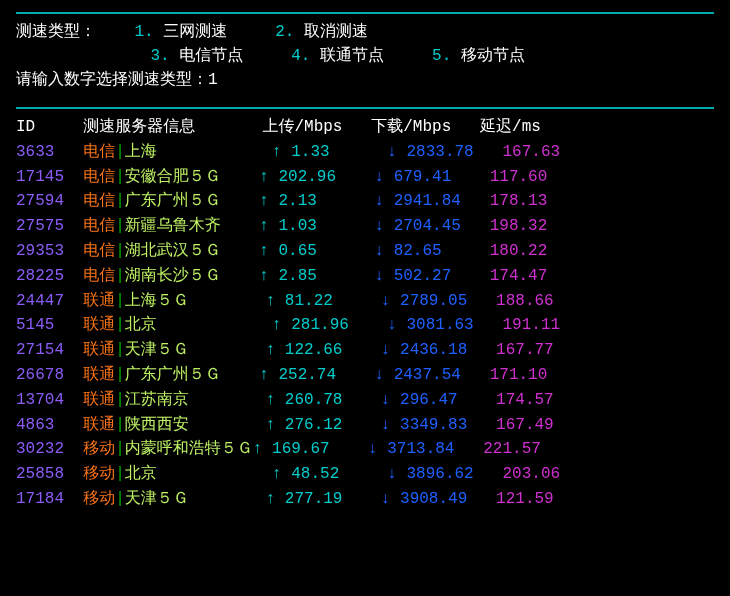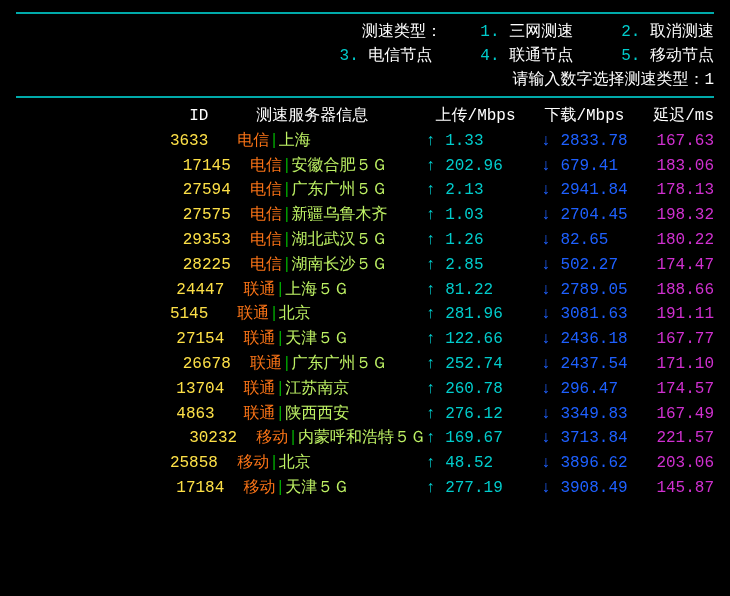--- a/index.html
+++ b/index.html
@@ -7,71 +7,71 @@
     background: #000;
     font-family: "Consolas", "Monaco", "Courier New", monospace;
     font-size: 16px;
     color: #fff;
     padding: 6px;
     width: 730px;
   }
   .wrap { padding: 4px 10px; }
   .hr { border-top: 2px solid #0aa; margin: 2px 0 6px 0; }
   .menu-line { white-space: pre; line-height: 1.5; }
-  .prompt-line { white-space: pre; line-height: 1.5; margin-bottom: 4px; }
+  .prompt-line { white-space: pre; line-height: 1.5; margin-bottom: 15px; }
   .header-line { white-space: pre; line-height: 1.55; margin-top: 4px; }
   .row { white-space: pre; line-height: 1.55; }
   .c-white { color: #ffffff; }
   .c-cyan  { color: #00cccc; }
   .c-green-dk { color: #bef264; }
-  .c-red  { color: #fde047; }
+  .c-red  { color: #8b5cf6; }
   .c-yellow { color: #f97316; }
   .c-green { color: #00b000; }
   .c-blue { color: #1e60ff; }
   .c-magenta { color: #d030d0; }
   .watermark {
     position: absolute;
     left: 490px; top: 545px;
     color: rgba(180,180,180,0.25);
     font-size: 20px;
     pointer-events: none;
     letter-spacing: 1px;
   }
-  .container { position: relative; text-align: right; }
+  .container { position: relative; }
 </style>
 </head>
 <body>
 <div class="container">
 
 <div class="wrap">
   <div class="hr"></div>
 
   <div class="menu-line"><span class="c-white">测速类型：</span><span>    </span><span class="c-cyan">1.</span><span> </span><span class="c-white">三网测速</span><span>     </span><span class="c-cyan">2.</span><span> </span><span class="c-white">取消测速</span></div>
 
   <div class="menu-line"><span>              </span><span class="c-cyan">3.</span><span> </span><span class="c-white">电信节点</span><span>     </span><span class="c-cyan">4.</span><span> </span><span class="c-white">联通节点</span><span>     </span><span class="c-cyan">5.</span><span> </span><span class="c-white">移动节点</span></div>
 
   <div class="prompt-line"><span class="c-white">请输入数字选择测速类型：</span><span class="c-white">1</span></div>
 
   <div class="hr"></div>
 
   <div class="header-line c-white" id="hdr"><span>ID     </span><span>测速服务器信息       </span><span>上传/Mbps   </span><span>下载/Mbps   </span><span>延迟/ms</span></div>
 
   <div id="rows">
         <div class="row"><span class="c-red">3633   </span><span class="c-yellow">电信</span><span class="c-green">|</span><span class="c-green-dk">上海</span><span>            </span><span class="c-cyan">↑ </span><span class="c-cyan">1.33      </span><span class="c-blue">↓ </span><span class="c-blue">2833.78   </span><span class="c-magenta">167.63</span></div>
-        <div class="row"><span class="c-red">17145  </span><span class="c-yellow">电信</span><span class="c-green">|</span><span class="c-green-dk">安徽合肥５Ｇ</span><span>    </span><span class="c-cyan">↑ </span><span class="c-cyan">202.96    </span><span class="c-blue">↓ </span><span class="c-blue">679.41    </span><span class="c-magenta">183.06</span></div>
+        <div class="row"><span class="c-red">17145  </span><span class="c-yellow">电信</span><span class="c-green">|</span><span class="c-green-dk">安徽合肥５Ｇ</span><span>    </span><span class="c-cyan">↑ </span><span class="c-cyan">202.96    </span><span class="c-blue">↓ </span><span class="c-blue">679.41    </span><span class="c-magenta">117.60</span></div>
         <div class="row"><span class="c-red">27594  </span><span class="c-yellow">电信</span><span class="c-green">|</span><span class="c-green-dk">广东广州５Ｇ</span><span>    </span><span class="c-cyan">↑ </span><span class="c-cyan">2.13      </span><span class="c-blue">↓ </span><span class="c-blue">2941.84   </span><span class="c-magenta">178.13</span></div>
         <div class="row"><span class="c-red">27575  </span><span class="c-yellow">电信</span><span class="c-green">|</span><span class="c-green-dk">新疆乌鲁木齐</span><span>    </span><span class="c-cyan">↑ </span><span class="c-cyan">1.03      </span><span class="c-blue">↓ </span><span class="c-blue">2704.45   </span><span class="c-magenta">198.32</span></div>
-        <div class="row"><span class="c-red">29353  </span><span class="c-yellow">电信</span><span class="c-green">|</span><span class="c-green-dk">湖北武汉５Ｇ</span><span>    </span><span class="c-cyan">↑ </span><span class="c-cyan">1.26      </span><span class="c-blue">↓ </span><span class="c-blue">82.65     </span><span class="c-magenta">180.22</span></div>
+        <div class="row"><span class="c-red">29353  </span><span class="c-yellow">电信</span><span class="c-green">|</span><span class="c-green-dk">湖北武汉５Ｇ</span><span>    </span><span class="c-cyan">↑ </span><span class="c-cyan">0.65      </span><span class="c-blue">↓ </span><span class="c-blue">82.65     </span><span class="c-magenta">180.22</span></div>
         <div class="row"><span class="c-red">28225  </span><span class="c-yellow">电信</span><span class="c-green">|</span><span class="c-green-dk">湖南长沙５Ｇ</span><span>    </span><span class="c-cyan">↑ </span><span class="c-cyan">2.85      </span><span class="c-blue">↓ </span><span class="c-blue">502.27    </span><span class="c-magenta">174.47</span></div>
         <div class="row"><span class="c-red">24447  </span><span class="c-yellow">联通</span><span class="c-green">|</span><span class="c-green-dk">上海５Ｇ</span><span>        </span><span class="c-cyan">↑ </span><span class="c-cyan">81.22     </span><span class="c-blue">↓ </span><span class="c-blue">2789.05   </span><span class="c-magenta">188.66</span></div>
         <div class="row"><span class="c-red">5145   </span><span class="c-yellow">联通</span><span class="c-green">|</span><span class="c-green-dk">北京</span><span>            </span><span class="c-cyan">↑ </span><span class="c-cyan">281.96    </span><span class="c-blue">↓ </span><span class="c-blue">3081.63   </span><span class="c-magenta">191.11</span></div>
         <div class="row"><span class="c-red">27154  </span><span class="c-yellow">联通</span><span class="c-green">|</span><span class="c-green-dk">天津５Ｇ</span><span>        </span><span class="c-cyan">↑ </span><span class="c-cyan">122.66    </span><span class="c-blue">↓ </span><span class="c-blue">2436.18   </span><span class="c-magenta">167.77</span></div>
         <div class="row"><span class="c-red">26678  </span><span class="c-yellow">联通</span><span class="c-green">|</span><span class="c-green-dk">广东广州５Ｇ</span><span>    </span><span class="c-cyan">↑ </span><span class="c-cyan">252.74    </span><span class="c-blue">↓ </span><span class="c-blue">2437.54   </span><span class="c-magenta">171.10</span></div>
         <div class="row"><span class="c-red">13704  </span><span class="c-yellow">联通</span><span class="c-green">|</span><span class="c-green-dk">江苏南京</span><span>        </span><span class="c-cyan">↑ </span><span class="c-cyan">260.78    </span><span class="c-blue">↓ </span><span class="c-blue">296.47    </span><span class="c-magenta">174.57</span></div>
         <div class="row"><span class="c-red">4863   </span><span class="c-yellow">联通</span><span class="c-green">|</span><span class="c-green-dk">陕西西安</span><span>        </span><span class="c-cyan">↑ </span><span class="c-cyan">276.12    </span><span class="c-blue">↓ </span><span class="c-blue">3349.83   </span><span class="c-magenta">167.49</span></div>
         <div class="row"><span class="c-red">30232  </span><span class="c-yellow">移动</span><span class="c-green">|</span><span class="c-green-dk">内蒙呼和浩特５Ｇ</span><span></span><span class="c-cyan">↑ </span><span class="c-cyan">169.67    </span><span class="c-blue">↓ </span><span class="c-blue">3713.84   </span><span class="c-magenta">221.57</span></div>
         <div class="row"><span class="c-red">25858  </span><span class="c-yellow">移动</span><span class="c-green">|</span><span class="c-green-dk">北京</span><span>            </span><span class="c-cyan">↑ </span><span class="c-cyan">48.52     </span><span class="c-blue">↓ </span><span class="c-blue">3896.62   </span><span class="c-magenta">203.06</span></div>
-        <div class="row"><span class="c-red">17184  </span><span class="c-yellow">移动</span><span class="c-green">|</span><span class="c-green-dk">天津５Ｇ</span><span>        </span><span class="c-cyan">↑ </span><span class="c-cyan">277.19    </span><span class="c-blue">↓ </span><span class="c-blue">3908.49   </span><span class="c-magenta">145.87</span></div>
+        <div class="row"><span class="c-red">17184  </span><span class="c-yellow">移动</span><span class="c-green">|</span><span class="c-green-dk">天津５Ｇ</span><span>        </span><span class="c-cyan">↑ </span><span class="c-cyan">277.19    </span><span class="c-blue">↓ </span><span class="c-blue">3908.49   </span><span class="c-magenta">121.59</span></div>
       </div>
 </div>
 
 <div class="watermark">老刘博客laoliublog.cn</div>
 </div>
 
 </body></html>

